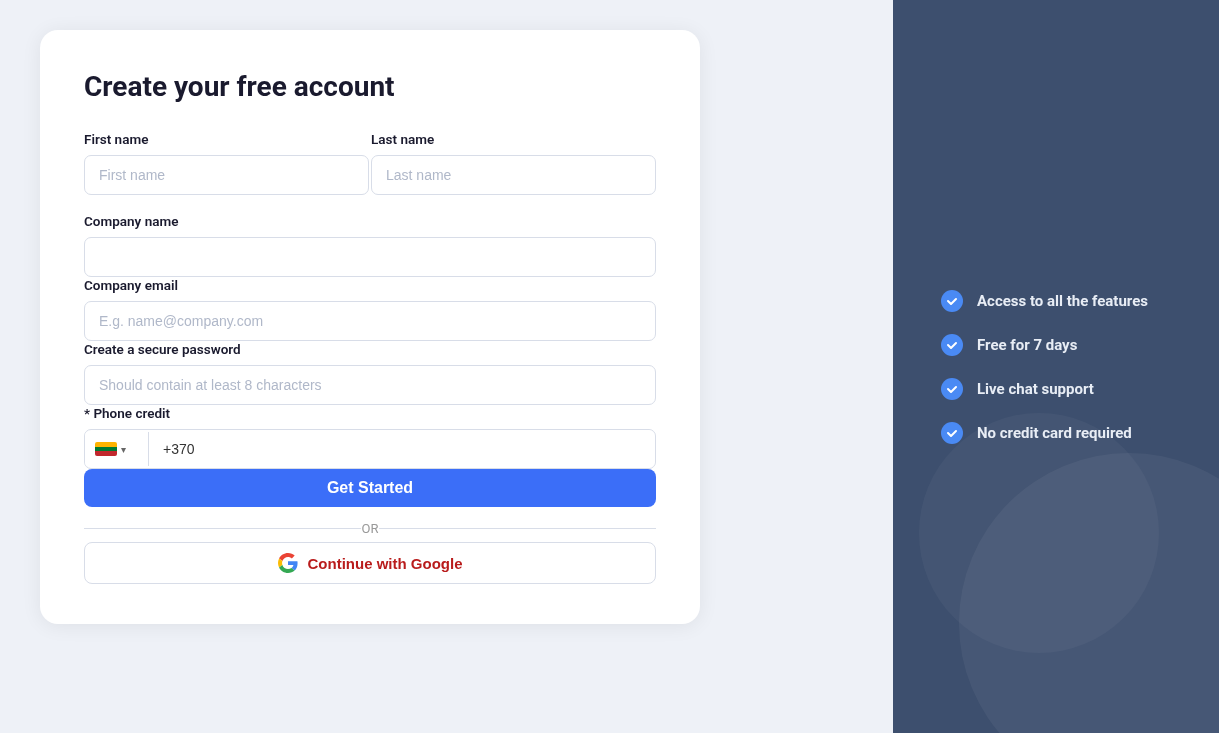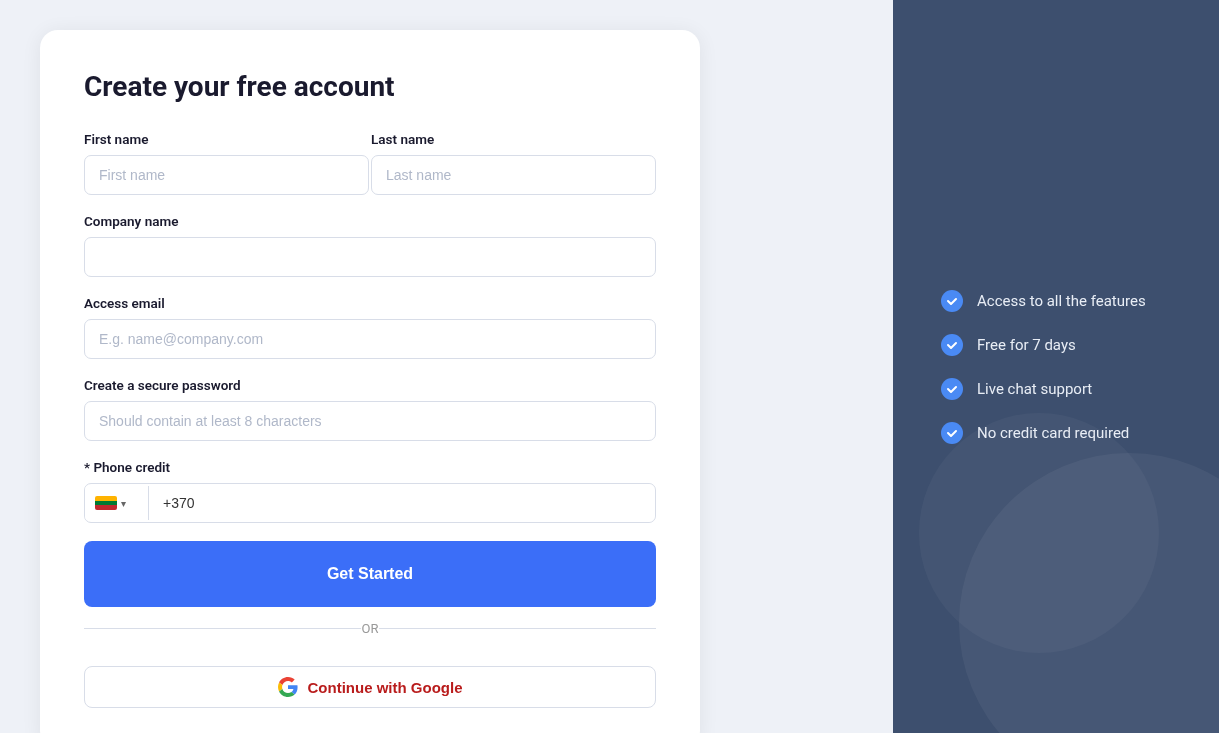--- a/index.html
+++ b/index.html
@@ -41,21 +41,20 @@
     .form-row {
       display: flex;
       gap: 2px;
       margin-bottom: 18px;
     }
 
     .form-group {
       display: flex;
       flex-direction: column;
       flex: 1;
-      margin-bottom: 18px;
     }
 
     .form-group.half {
       flex: 1;
       margin-bottom: 0;
     }
 
     .form-group label {
       font-size: 13.5px;
       font-weight: 600;
@@ -120,37 +119,37 @@
       border: none !important;
       outline: none;
       padding: 11px 14px;
       font-size: 14px;
       color: #333;
       flex: 1;
     }
 
     .get-started-btn {
       width: 100%;
-      padding: 24px;
+      padding: 10px;
       background: #3b6ef8;
       color: #fff;
       border: none;
       border-radius: 8px;
       font-size: 16px;
       font-weight: 600;
       cursor: pointer;
       margin-bottom: 14px;
       transition: background 0.2s;
     }
 
     .or-divider {
       display: flex;
       align-items: center;
       gap: 1px;
-      margin-bottom: 30px;
+      margin-bottom: 6px;
       text-align: center;
     }
 
     .or-divider .line {
       flex: 1;
       height: 1px;
       background: #d8dde8;
     }
 
     .or-divider span {
@@ -242,21 +241,21 @@
     }
 
     .check-icon svg {
       width: 12px;
       height: 12px;
     }
 
     .feature-text {
       color: #e8edf5;
       font-size: 15px;
-      font-weight: 400;
+      font-weight: 700;
     }
   </style>
 </head>
 <body>
 
 <div class="left-panel">
   <div class="form-card">
     <h1 class="form-title">Create your free account</h1>
 
     <div class="form-row">
@@ -269,21 +268,21 @@
         <input type="text" placeholder="Last name" style="">
       </div>
     </div>
 
     <div class="form-group">
       <label>Company name</label>
       <input type="text" placeholder="" style="">
     </div>
 
     <div class="form-group">
-      <label>Access email</label>
+      <label>Company email</label>
       <input type="email" placeholder="E.g. name@company.com" style="">
     </div>
 
     <div class="form-group">
       <label>Create a secure password</label>
       <input type="password" placeholder="Should contain at least 8 characters" style="">
     </div>
 
     <div class="form-group">
       <label>* Phone credit</label>

